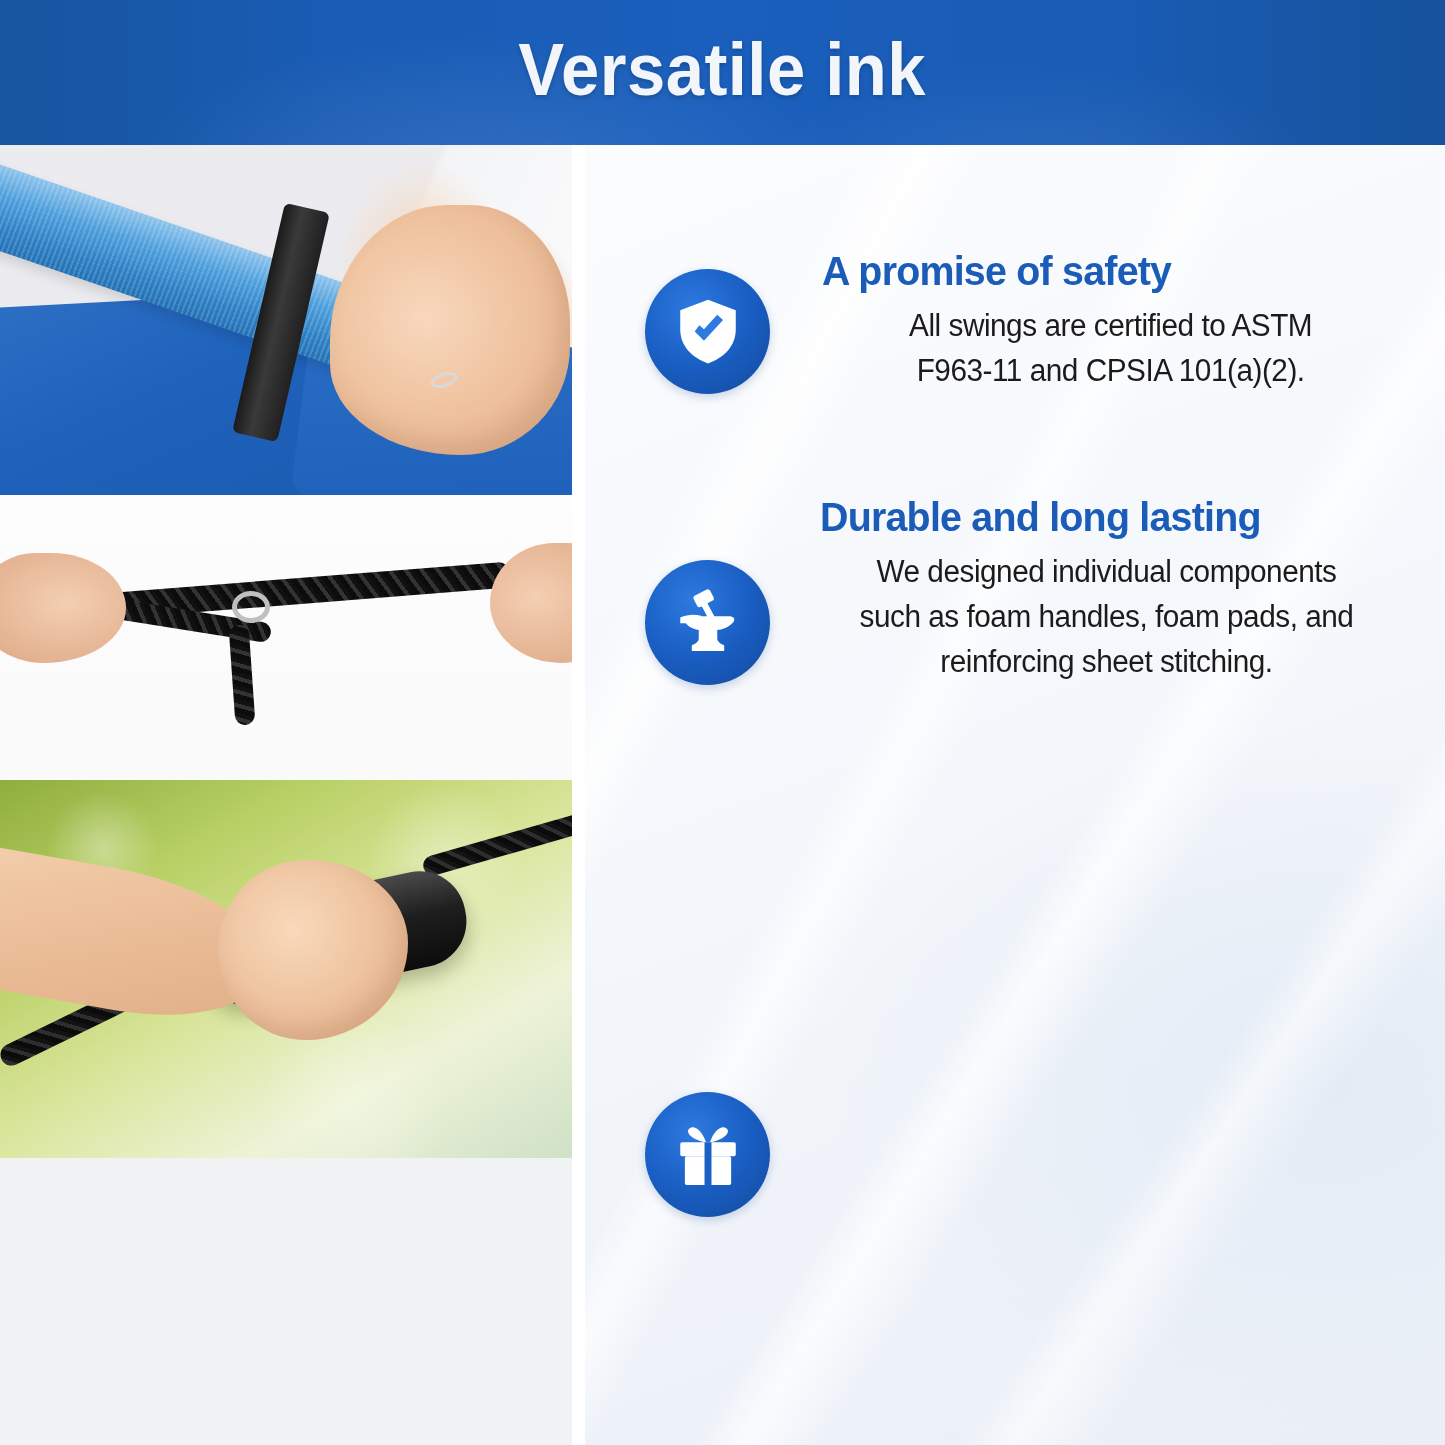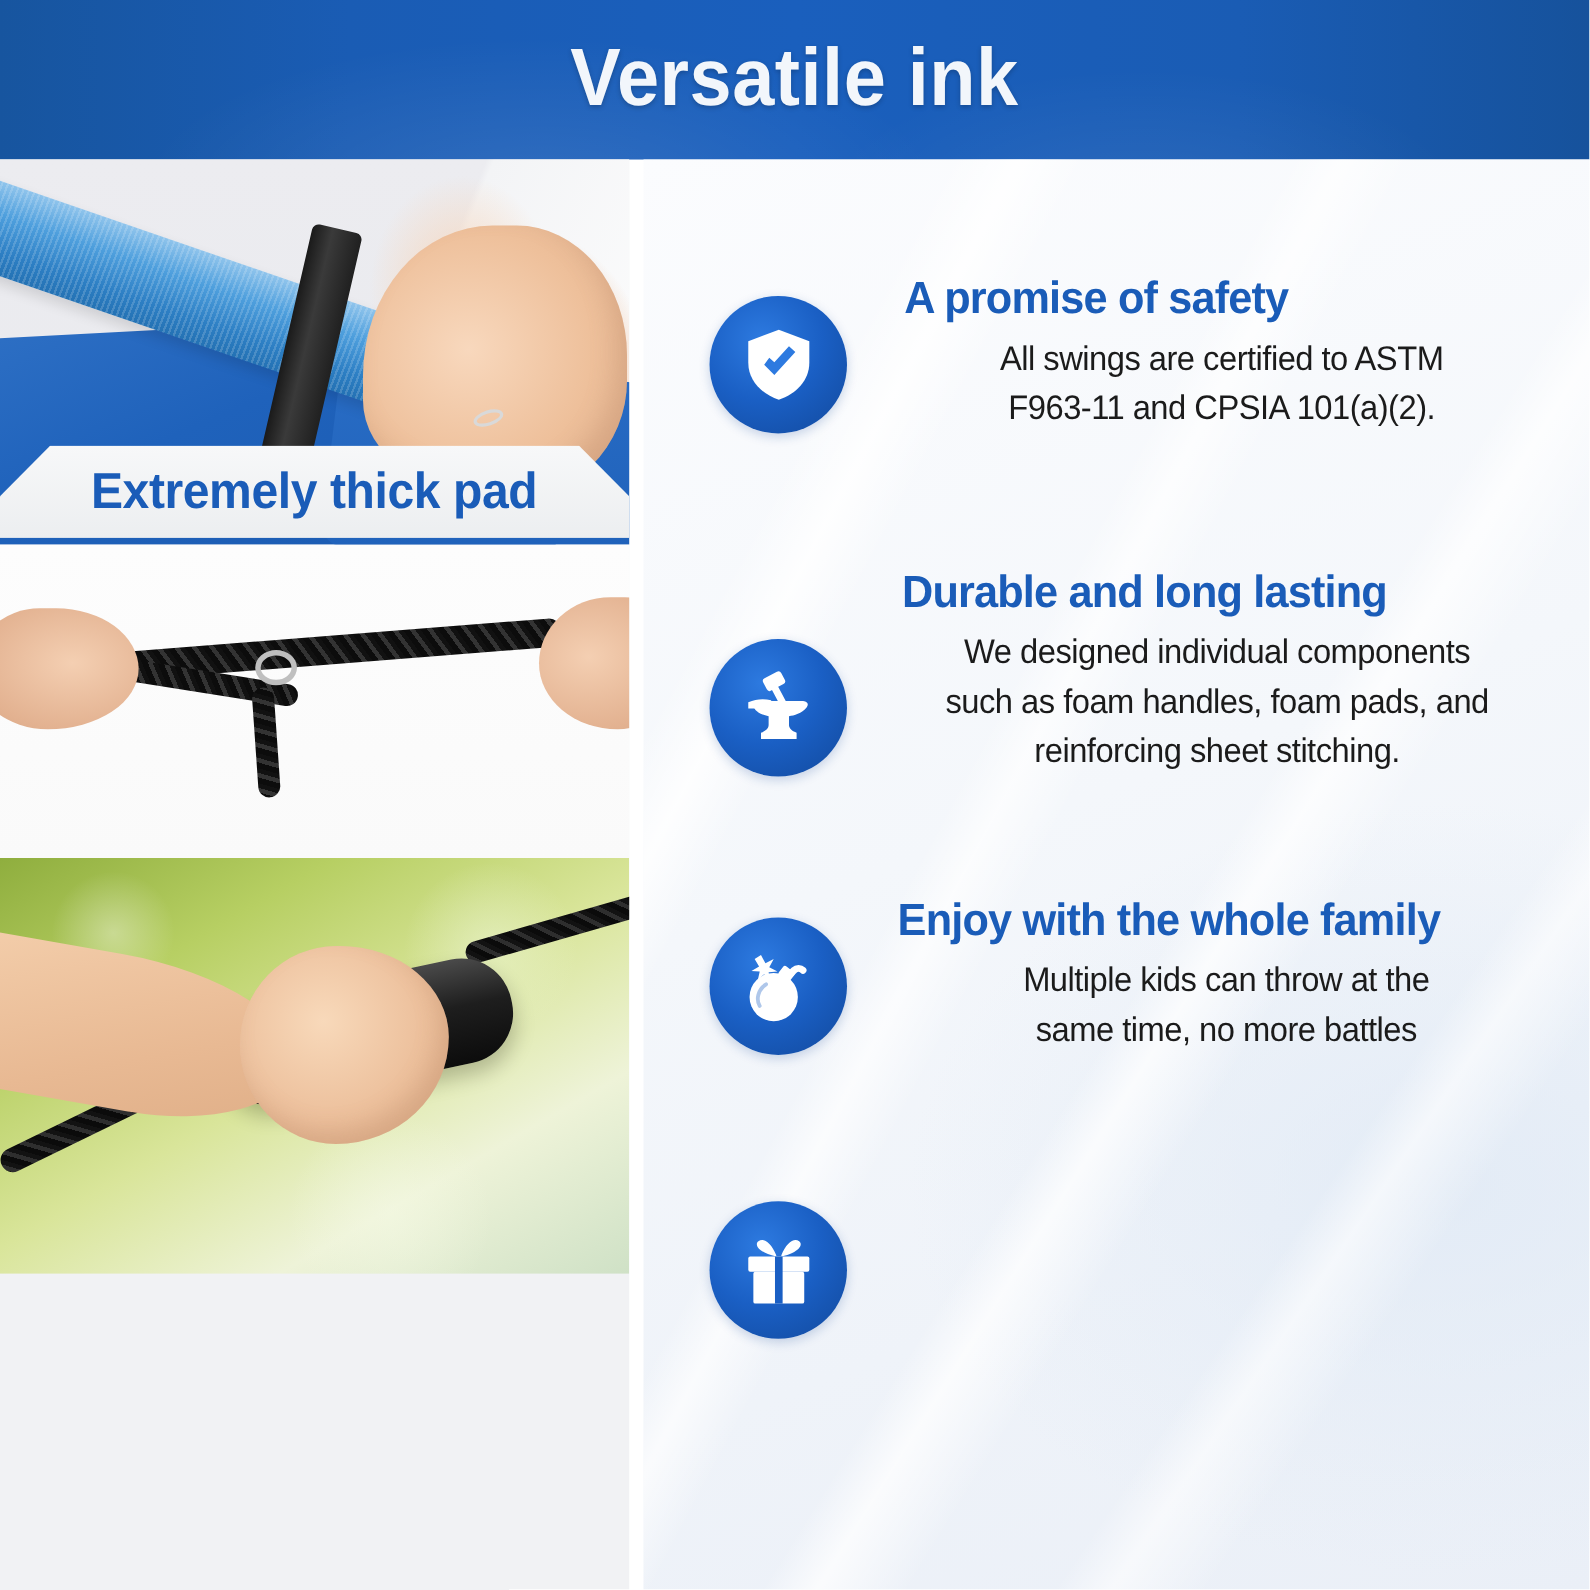--- a/index.html
+++ b/index.html
@@ -210,21 +210,21 @@
       linear-gradient(124deg, rgba(255,255,255,0) 72%, rgba(255,255,255,.6) 75%, rgba(255,255,255,0) 80%),
       radial-gradient(ellipse 700px 500px at 85% 72%, rgba(223,233,245,.75), rgba(223,233,245,0) 70%),
       linear-gradient(160deg,#fbfcfe 0%,#f4f7fb 45%,#eaeff7 100%);
     overflow:hidden;
   }
   .feature {
     position:absolute; left:0; width:860px;
     display:flex; align-items:flex-end;
   }
   .f1 { top:100px; }
-  .f2 { top:367px; }
+  .f2 { top:346px; }
   .f3 { top:665px; }
   .f4 { top:925px; }
 
   .icon-wrap {
     flex:0 0 125px; height:125px; margin-left:60px; margin-top:22px;
     border-radius:50%;
     background:radial-gradient(circle at 38% 32%, #2d7ae0 0%, #1a5fc4 48%, #12499c 100%);
     box-shadow:0 3px 10px rgba(20,70,150,.22);
     display:flex; align-items:center; justify-content:center;
   }
@@ -263,23 +263,20 @@
 
     <div class="photo p1">
       <div class="scene">
         <div class="sheet"></div>
         <div class="sheet2"></div>
         <div class="pad"></div>
         <div class="velcro"></div>
         <div class="hand"></div>
         <div class="ring"></div>
       </div>
-      <div class="caption cap-light shape-a cap1">
-        <span class="txt">Extremely thick pad</span>
-      </div>
     </div>
 
     <div class="photo p2">
       <div class="scene">
         <div class="rope"></div>
         <div class="rope-b"></div>
         <div class="rope-t"></div>
         <div class="loop"></div>
         <div class="hand-l"></div>
         <div class="hand-r"></div>
@@ -329,38 +326,20 @@
       <div class="f-text">
         <div class="f-title">Durable and long lasting</div>
         <div class="f-body ta-center">
           <div>We designed individual components</div>
           <div>such as foam handles, foam pads, and</div>
           <div>reinforcing sheet stitching.</div>
         </div>
       </div>
     </div>
 
-    <div class="feature f3">
-      <div class="icon-wrap">
-        <svg viewBox="0 0 64 64" aria-hidden="true">
-          <circle cx="28" cy="41" r="19" fill="#ffffff"></circle>
-          <path d="M38 26 L44 20 C46 18 49 18 51 20" stroke="#ffffff" stroke-width="5.5" fill="none" stroke-linecap="round"></path>
-          <rect x="33" y="18" width="11" height="9" rx="2" fill="#ffffff" transform="rotate(38 38 22)"></rect>
-          <path d="M18 8 L21.5 14.5 L28 11 L24.5 17.5 L31 21 L24 21.5 L25 28 L20.5 23 L15.5 27.5 L17 21 L10.5 20.5 L16.5 17 L13 11 Z" fill="#ffffff"></path>
-          <path d="M17 48 C14 43 15.5 35 22 31" stroke="#1a5fc4" stroke-width="3" fill="none" stroke-linecap="round" opacity=".35"></path>
-        </svg>
-      </div>
-      <div class="f-text">
-        <div class="f-title">Enjoy with the whole family</div>
-        <div class="f-body ta-center">
-          <div>Multiple kids can throw at the</div>
-          <div>same time, no more battles</div>
-        </div>
-      </div>
-    </div>
 
     <div class="feature f4">
       <div class="icon-wrap">
         <svg viewBox="0 0 64 64" aria-hidden="true">
           <path d="M30 20 C26 10 20 6 16 9 C12.5 11.5 16 18 30 21 Z" fill="#ffffff"></path>
           <path d="M34 20 C38 10 44 6 48 9 C51.5 11.5 48 18 34 21 Z" fill="#ffffff"></path>
           <rect x="8" y="21" width="48" height="12" rx="1.5" fill="#ffffff"></rect>
           <rect x="12" y="33" width="40" height="25" rx="1.5" fill="#ffffff"></rect>
           <rect x="29" y="21" width="6" height="37" fill="#1a5fc4"></rect>
         </svg>

